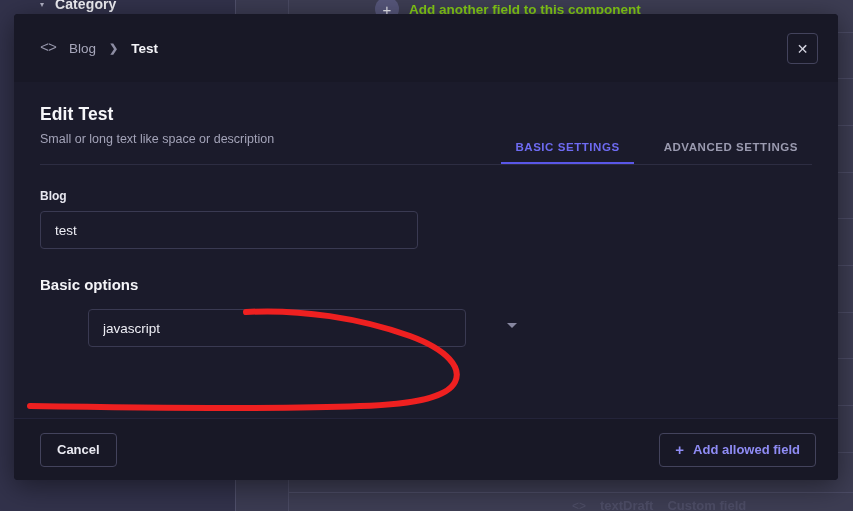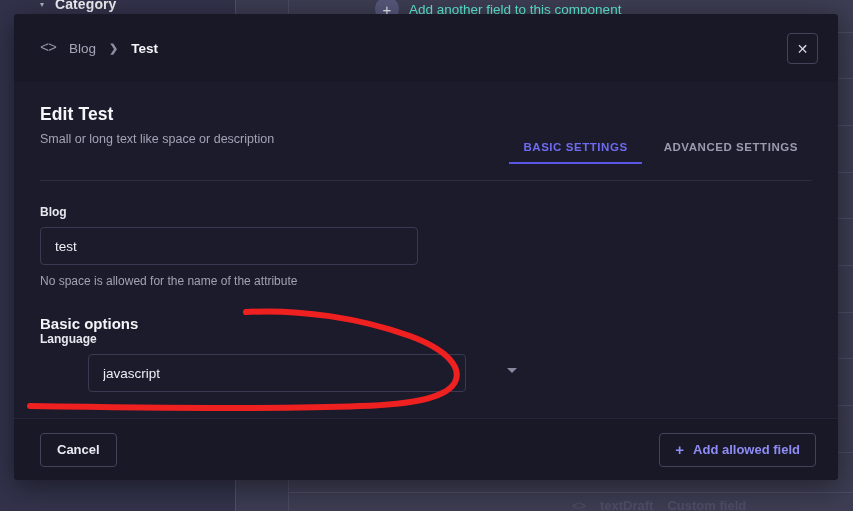--- a/index.html
+++ b/index.html
@@ -81,22 +81,22 @@
     width: 24px; height: 24px;
     border-radius: 50%;
     background: #56567a;
     color: #eaeaf2;
     font-size: 15px;
     display: flex; align-items: center; justify-content: center;
     line-height: 1;
   }
   #bg-addfield-label {
     font-size: 13.5px;
-    font-weight: 400;
-    color: #5eead4;
+    font-weight: 700;
+    color: #84cc16;
   }
 
   #bg-bottom-row {
     position: absolute;
     left: 600px; top: 498px;
     display: flex; align-items: center; gap: 14px;
     opacity: .55;
   }
   .bg-bottom-text {
     font-size: 13px;
@@ -183,39 +183,39 @@
     padding: 22px 26px 0 26px;
     position: relative;
     overflow: hidden;
   }
 
   #title-row {
     display: flex;
     justify-content: space-between;
     align-items: flex-start;
     border-bottom: 1px solid #2d2d42;
-    padding-bottom: 16px;
+    padding-bottom: 0;
     position: relative;
   }
   #title-block { padding-bottom: 18px; }
   #modal-title {
     font-size: 17.5px;
     font-weight: 700;
     color: #f6f6f9;
     margin-bottom: 7px;
     letter-spacing: .1px;
   }
   #modal-subtitle {
     font-size: 12.5px;
     color: #a3a3b8;
   }
 
   #tabs {
     display: flex;
-    gap: 8px;
+    gap: 16px;
     align-items: flex-end;
     align-self: flex-end;
   }
   .tab {
     font-size: 11.5px;
     font-weight: 700;
     letter-spacing: .55px;
     padding: 0 14px 9px 14px;
     cursor: pointer;
     background: none;
@@ -258,20 +258,21 @@
     font-size: 12px;
     color: #a2a2b6;
     margin-top: 9px;
   }
 
   #section-title {
     font-size: 15px;
     font-weight: 700;
     color: #f4f4f8;
     margin-top: 27px;
+    margin-bottom: 16px;
   }
 
   #select-wrapper {
     position: relative;
     width: 442px;
     margin-left: 48px;
   }
   #language-select {
     width: 378px;
     height: 38px;
@@ -427,25 +428,23 @@
       <div id="tabs">
         <button class="tab active">BASIC SETTINGS</button>
         <button class="tab inactive">ADVANCED SETTINGS</button>
       </div>
     </div>
 
     <div id="form-area">
 
       <label class="field-label">Blog</label>
       <input class="text-input" id="name-input" type="text" value="test" style="">
-      <div class="field-hint">No space is allowed for the name of the attribute</div>
 
       <div id="section-title">Basic options</div>
 
-      <label class="field-label">Language</label>
       <div id="select-wrapper">
         <select id="language-select">
           <option>javascript</option>
         </select>
         <span id="select-caret-icon"></span>
       </div>
 
     </div>
   </div>
 

